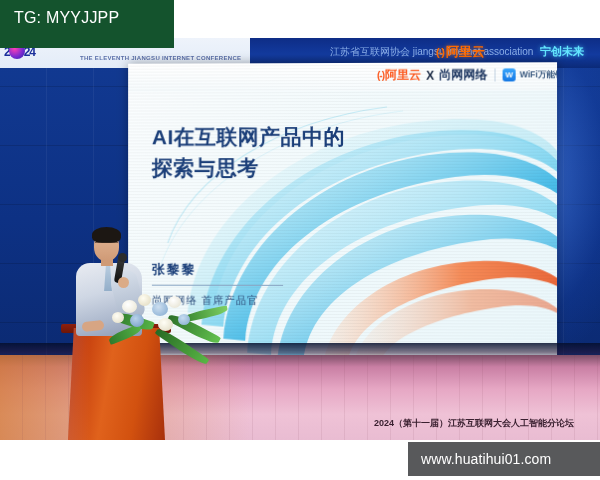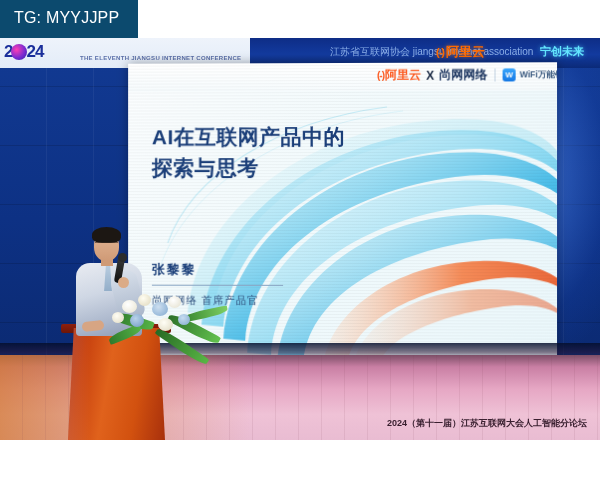--- a/index.html
+++ b/index.html
@@ -74,21 +74,21 @@
     position: absolute;
     left: 0; top: 0;
     width: 250px; height: 30px;
     background: linear-gradient(180deg, #eef3fb 0%, #e3ecf8 100%);
   }
   .banner-logo {
     position: absolute;
     left: 4px; top: 2px;
     width: 72px; height: 24px;
     font-weight: bold;
-    font-size: 17px;
+    font-size: 12px;
     letter-spacing: -1px;
     color: #1b2f9b;
     line-height: 24px;
   }
   .banner-logo .cirq {
     display: inline-block;
     width: 16px; height: 16px;
     border-radius: 50%;
     background: radial-gradient(circle at 35% 35%, #ff3fb4 0%, #7b2bd1 55%, #2b1fa8 100%);
     vertical-align: -3px;
@@ -403,34 +403,34 @@
     font-weight: bold;
     letter-spacing: 1px;
     color: #d6352b;
     text-shadow: 0 0 3px rgba(255,200,180,.8), 0 1px 0 rgba(120,20,10,.5);
     white-space: nowrap;
   }
   .bb-sub {
     position: absolute;
     left: 0; top: 22px;
     width: 226px;
-    text-align: center;
     font-size: 9px;
     font-weight: bold;
     color: #3a2030;
     white-space: nowrap;
   }
 
   
   .tg-band {
     position: absolute;
     left: 0; top: 0;
-    width: 138px; height: 38px;
-    background: #0c4a6e;
+    width: 138px; height: 48px;
+    background: #14532d;
     z-index: 50;
+    padding-left: 36px;
   }
   .tg-text {
     position: absolute;
     left: 14px; top: 9px;
     font-size: 16px;
     color: #ffffff;
     letter-spacing: .2px;
     white-space: nowrap;
   }
   .wm-band {
@@ -574,14 +574,17 @@
       <div class="bloom" style="left:70px; top:24px; width:12px; height:11px; background:radial-gradient(circle at 40% 35%,#c6dcf1,#80a9cd);"></div>
       <div class="bloom" style="left:4px;  top:22px; width:12px; height:11px; background:radial-gradient(circle at 40% 35%,#fffdf4,#e0dac3);"></div>
     </div>
 
   </div>
 
   <div class="tg-band">
     <div class="tg-text">TG: MYYJJPP</div>
   </div>
 
+  <div class="wm-band">
+    <div class="wm-text">www.huatihui01.com</div>
+  </div>
 
 </div>
 
 </body></html>

